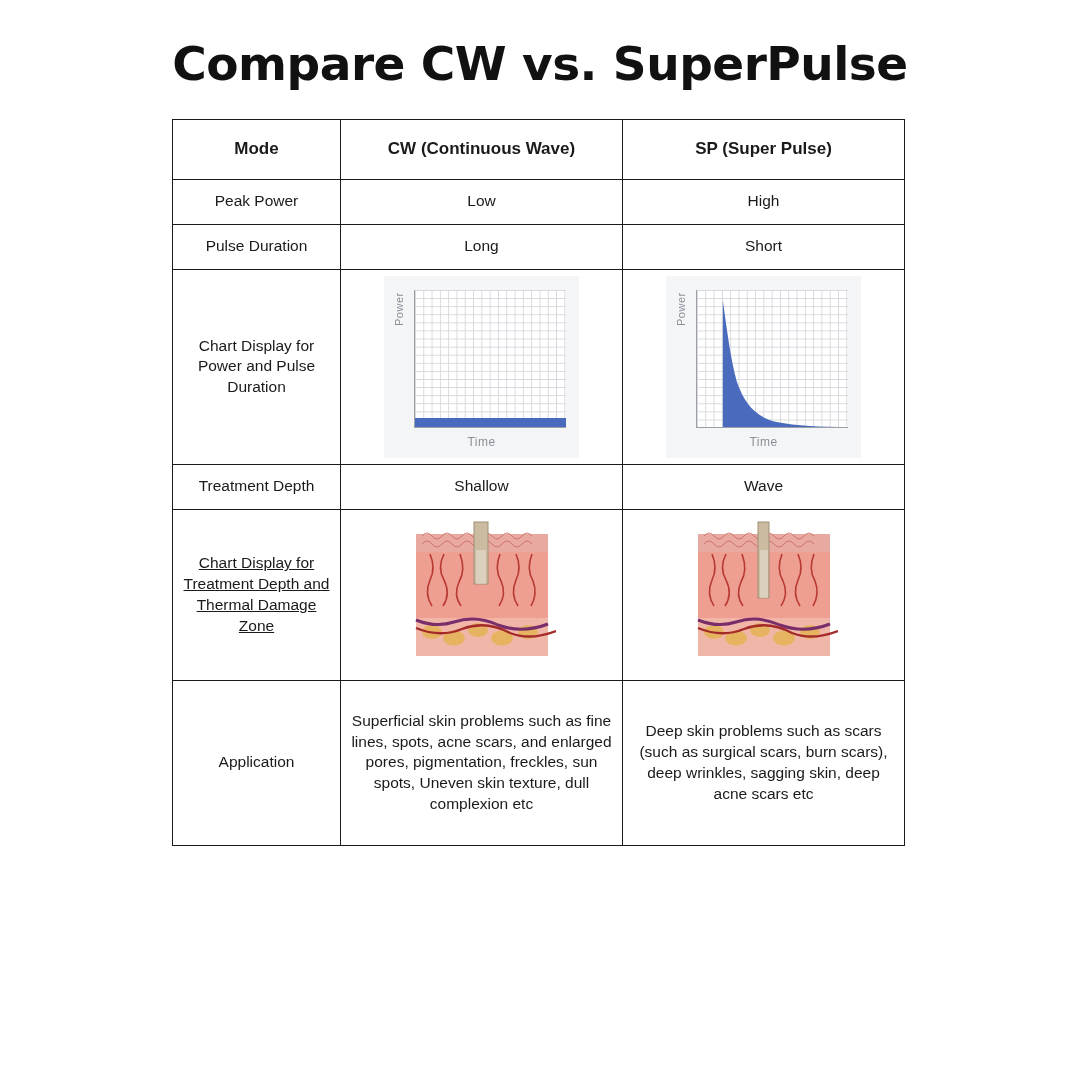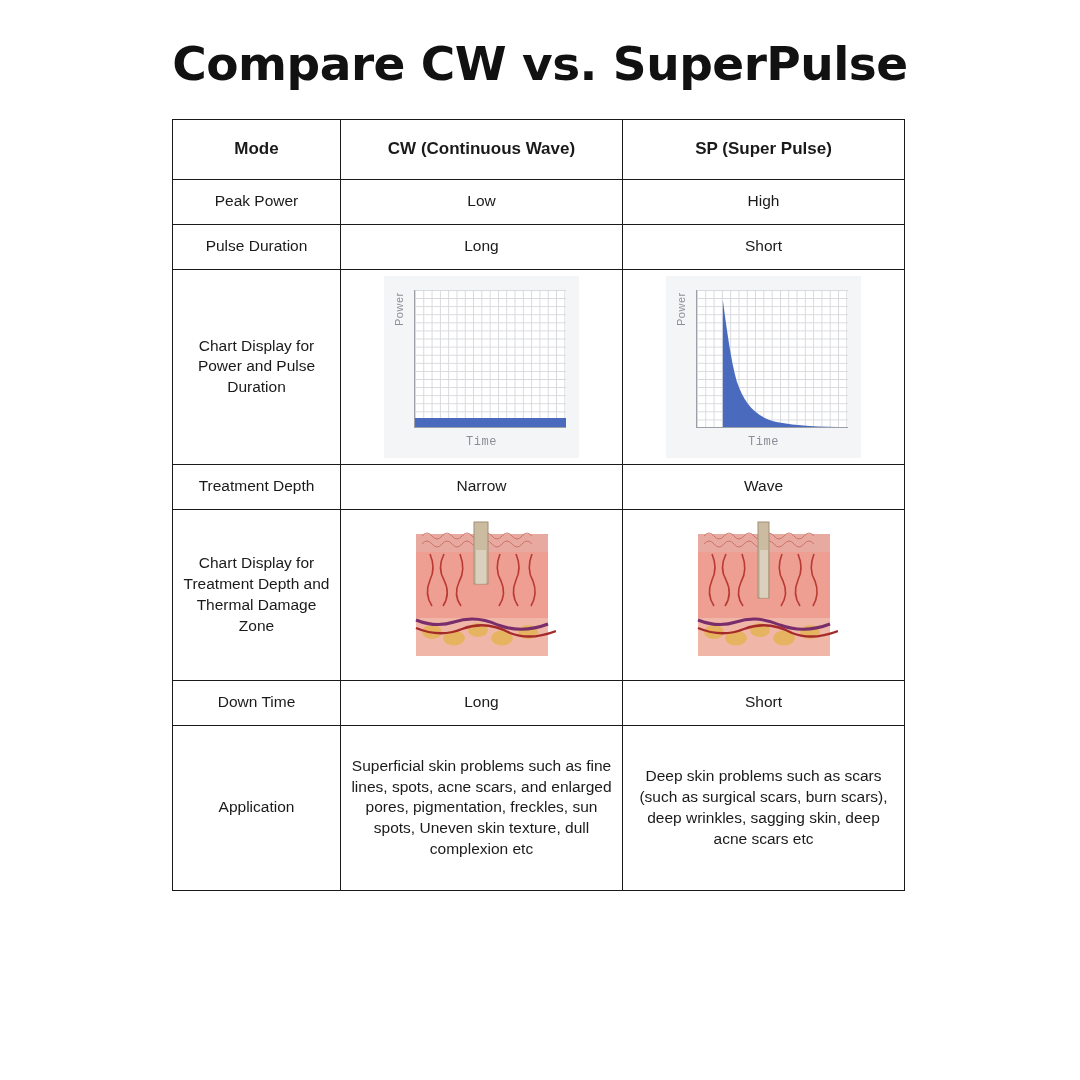--- a/index.html
+++ b/index.html
@@ -92,21 +92,20 @@
     color: #8a8f98;
     letter-spacing: 0.5px;
   }
   .axis-x {
     position: absolute;
     left: 0; right: 0; bottom: 8px;
     text-align: center;
     font-size: 12px;
     color: #8a8f98;
     letter-spacing: 0.5px;
-    font-family: Liberation Mono, monospace;
   }
   .cw-fill {
     position: absolute;
     left: 0; bottom: 0;
     width: 100%;
     height: 9px;
     background: #4a6bbd;
   }
   .sp-curve { position: absolute; left: 0; bottom: 0; width: 100%; height: 100%; }
 
@@ -176,27 +175,27 @@
                   <path d="M26,138 L26,10 C30,40 34,70 40,92 C48,116 60,128 80,133 C100,137 125,138 152,138 Z" fill="#4a6bbd"></path>
                 </svg>
               </div>
               <div class="axis-x">Time</div>
             </div>
           </td>
         </tr>
 
         <tr class="r-plain">
           <td class="row-label">Treatment Depth</td>
-          <td>Narrow</td>
+          <td>Shallow</td>
           <td>Wave</td>
         </tr>
 
 
         <tr class="r-skin">
-          <td class="row-label" style="padding:6px 10px;">Chart Display for Treatment Depth and Thermal Damage Zone</td>
+          <td class="row-label" style="padding:6px 10px;text-decoration:underline;">Chart Display for Treatment Depth and Thermal Damage Zone</td>
           <td>
             <div class="skinbox">
               <svg viewBox="0 0 148 158">
                 <rect x="8" y="18" width="132" height="18" fill="#e8a9a0"></rect>
                 <rect x="8" y="36" width="132" height="66" fill="#ef9e92"></rect>
                 <rect x="8" y="102" width="132" height="38" fill="#f0b6a8"></rect>
                 <g stroke="#c9695e" stroke-width="1" fill="none" opacity="0.85">
                   <path d="M14,20 q5,-6 10,0 q5,6 10,0 q5,-6 10,0 q5,6 10,0 q5,-6 10,0 q5,6 10,0 q5,-6 10,0 q5,6 10,0 q5,-6 10,0 q5,6 10,0 q5,-6 10,0"></path>
                   <path d="M14,28 q5,-6 10,0 q5,6 10,0 q5,-6 10,0 q5,6 10,0 q5,-6 10,0 q5,6 10,0 q5,-6 10,0 q5,6 10,0 q5,-6 10,0 q5,6 10,0 q5,-6 10,0"></path>
                 </g>
@@ -250,25 +249,20 @@
                 <path d="M8,104 q20,8 38,2 q22,-7 44,3 q24,9 50,-1" stroke="#7a2d6b" stroke-width="3" fill="none"></path>
                 <path d="M8,112 q24,10 46,1 q24,-9 48,4 q20,8 46,-2" stroke="#a52a2a" stroke-width="2.4" fill="none"></path>
                 <rect x="68" y="6" width="11" height="76" fill="#cbbba0" stroke="#a08f74" stroke-width="1"></rect>
                 <rect x="70" y="34" width="8" height="48" fill="#e6ded0" opacity="0.6"></rect>
               </svg>
             </div>
           </td>
         </tr>
 
 
-        <tr class="r-plain">
-          <td class="row-label">Down Time</td>
-          <td>Long</td>
-          <td>Short</td>
-        </tr>
 
         <tr class="r-app">
           <td class="row-label">Application</td>
           <td class="app-text">Superficial skin problems such as fine lines, spots, acne scars, and enlarged pores, pigmentation, freckles, sun spots, Uneven skin texture, dull complexion etc</td>
           <td class="app-text">Deep skin problems such as scars (such as surgical scars, burn scars), deep wrinkles, sagging skin, deep acne scars etc</td>
         </tr>
 
       </tbody>
     </table>
   </div>

